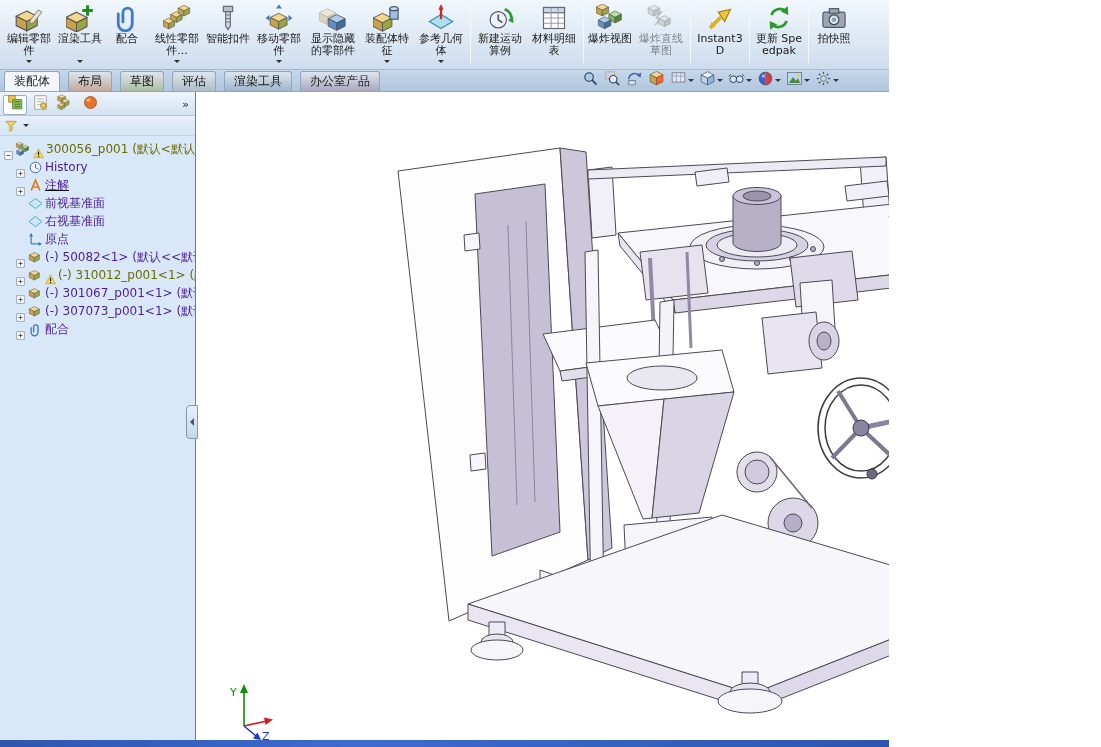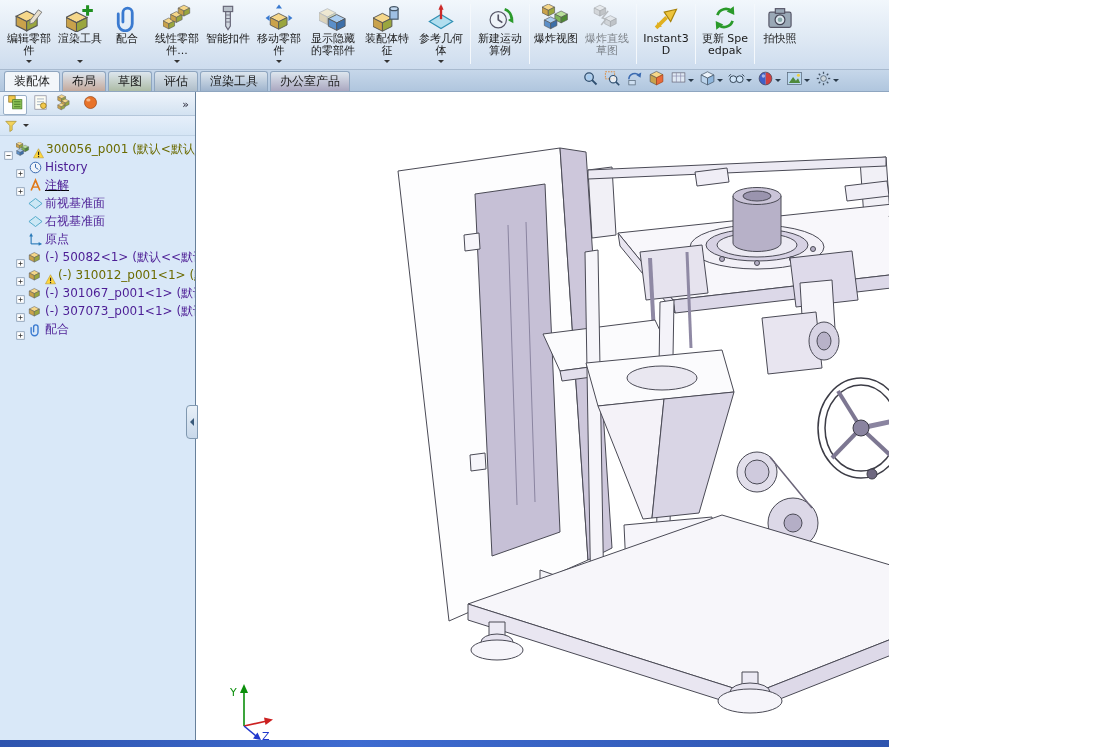--- a/index.html
+++ b/index.html
@@ -10,21 +10,21 @@
 .ribbon{height:70px;display:flex;align-items:flex-start;padding:2px 2px 0;background:linear-gradient(#f2f7fc,#dfe9f4 55%,#cddcee);border-bottom:1px solid #a8bacf;}
 .rbtn{position:relative;display:flex;flex-direction:column;align-items:center;min-width:46px;max-width:54px;height:66px;padding:2px 2px 0;color:#1a1a1a;font-size:11px;line-height:11.5px;text-align:center;overflow:hidden;}
 .rbtn .ricn{width:28px;height:28px;flex:0 0 28px;}
 .rbtn .rlbl{margin-top:1px;word-break:break-all;}
 .rbtn.disabled{filter:grayscale(1);opacity:.5;}
 .rarr{margin-top:auto;margin-bottom:2px;width:0;height:0;border:3px solid transparent;border-top-color:#333;}
 .rsep{width:1px;height:60px;background:#aebdd0;border-right:1px solid #f4f8fc;margin:2px 2px 0;flex:none;}
 
 
 .tabbar{height:22px;display:flex;align-items:flex-end;background:linear-gradient(#c6d7ea,#b0c6de);border-bottom:1px solid #8fa6c0;padding-left:4px;}
-.tab{height:20px;padding:2px 9px;font-size:12px;color:#1a1a1a;border:1px solid #8fa6c0;border-bottom:none;border-radius:3px 3px 0 0;margin-right:2px;display:flex;align-items:center;white-space:nowrap;background:#b7c8da;}
+.tab{height:20px;padding:2px 9px;font-size:12px;color:#1a1a1a;border:1px solid #8fa6c0;border-bottom:none;border-radius:3px 3px 0 0;margin-right:8px;display:flex;align-items:center;white-space:nowrap;background:#b7c8da;}
 .tab.active{background:#f2f6fa;}
 .viewbar{margin-left:auto;display:flex;align-items:center;gap:1px;padding-right:48px;padding-bottom:1px;}
 .vbtn{display:flex;align-items:center;height:20px;padding:1px 2px;border-radius:2px;}
 .varr{width:0;height:0;border:3px solid transparent;border-top-color:#2a3a4a;margin-left:1px;margin-top:3px;}
 
 
 .main{display:flex;height:648px;position:relative;}
 .panel{width:196px;background:#d9e8f8;border-right:1px solid #67809a;display:flex;flex-direction:column;flex:none;}
 .ptabs{height:24px;display:flex;align-items:center;gap:1px;padding:2px 3px 0;background:linear-gradient(#eef4fb,#d3e2f1);border-bottom:1px solid #b4c6da;}
 .ptab{width:24px;height:20px;display:flex;align-items:center;justify-content:center;border-radius:2px;}
@@ -167,20 +167,28 @@
       <div class="rsep"></div>
       <div class="rbtn">
         <div class="ricn"><svg width="28" height="28" viewBox="0 0 24 24">
             <circle cx="10.5" cy="13.5" r="7" fill="#eef3f8" stroke="#556"></circle>
             <path d="M10.5 9 v4.5 l3.5 2.5" fill="none" stroke="#556" stroke-width="1.4"></path>
             <path d="M16 4.5 a9 9 0 0 1 6 8" fill="none" stroke="#2a9a2a" stroke-width="2.2"></path>
             <polygon points="23.5,16.5 18.8,13.8 23.2,11.2" fill="#2a9a2a"></polygon>
           </svg></div>
         <div class="rlbl">新建运动算例</div>
       </div>
+      <div class="rbtn">
+        <div class="ricn"><svg width="28" height="28" viewBox="0 0 24 24">
+            <rect x="3" y="3" width="18" height="18" fill="#fff" stroke="#667"></rect>
+            <rect x="3" y="3" width="18" height="4.5" fill="#c9d9ec" stroke="#667"></rect>
+            <path d="M3 12 h18 M3 16.5 h18 M9.5 3 v18 M15.5 3 v18" stroke="#99a" stroke-width=".9"></path>
+          </svg></div>
+        <div class="rlbl">材料明细表</div>
+      </div>
       <div class="rsep"></div>
       <div class="rbtn">
         <div class="ricn"><svg width="28" height="28" viewBox="0 0 24 24">
             <g transform="translate(0 0) scale(0.6)">
               <polygon points="9,0 18,4.5 9,9 0,4.5" fill="#f5d78a" stroke="#555" stroke-width=".9"></polygon>
               <polygon points="0,4.5 9,9 9,17 0,12.5" fill="#c9a24b" stroke="#555" stroke-width=".9"></polygon>
               <polygon points="18,4.5 9,9 9,17 18,12.5" fill="#9aa63e" stroke="#555" stroke-width=".9"></polygon>
             </g>
             <g transform="translate(11 6) scale(0.6)">
               <polygon points="9,0 18,4.5 9,9 0,4.5" fill="#b9e09a" stroke="#555" stroke-width=".9"></polygon>

